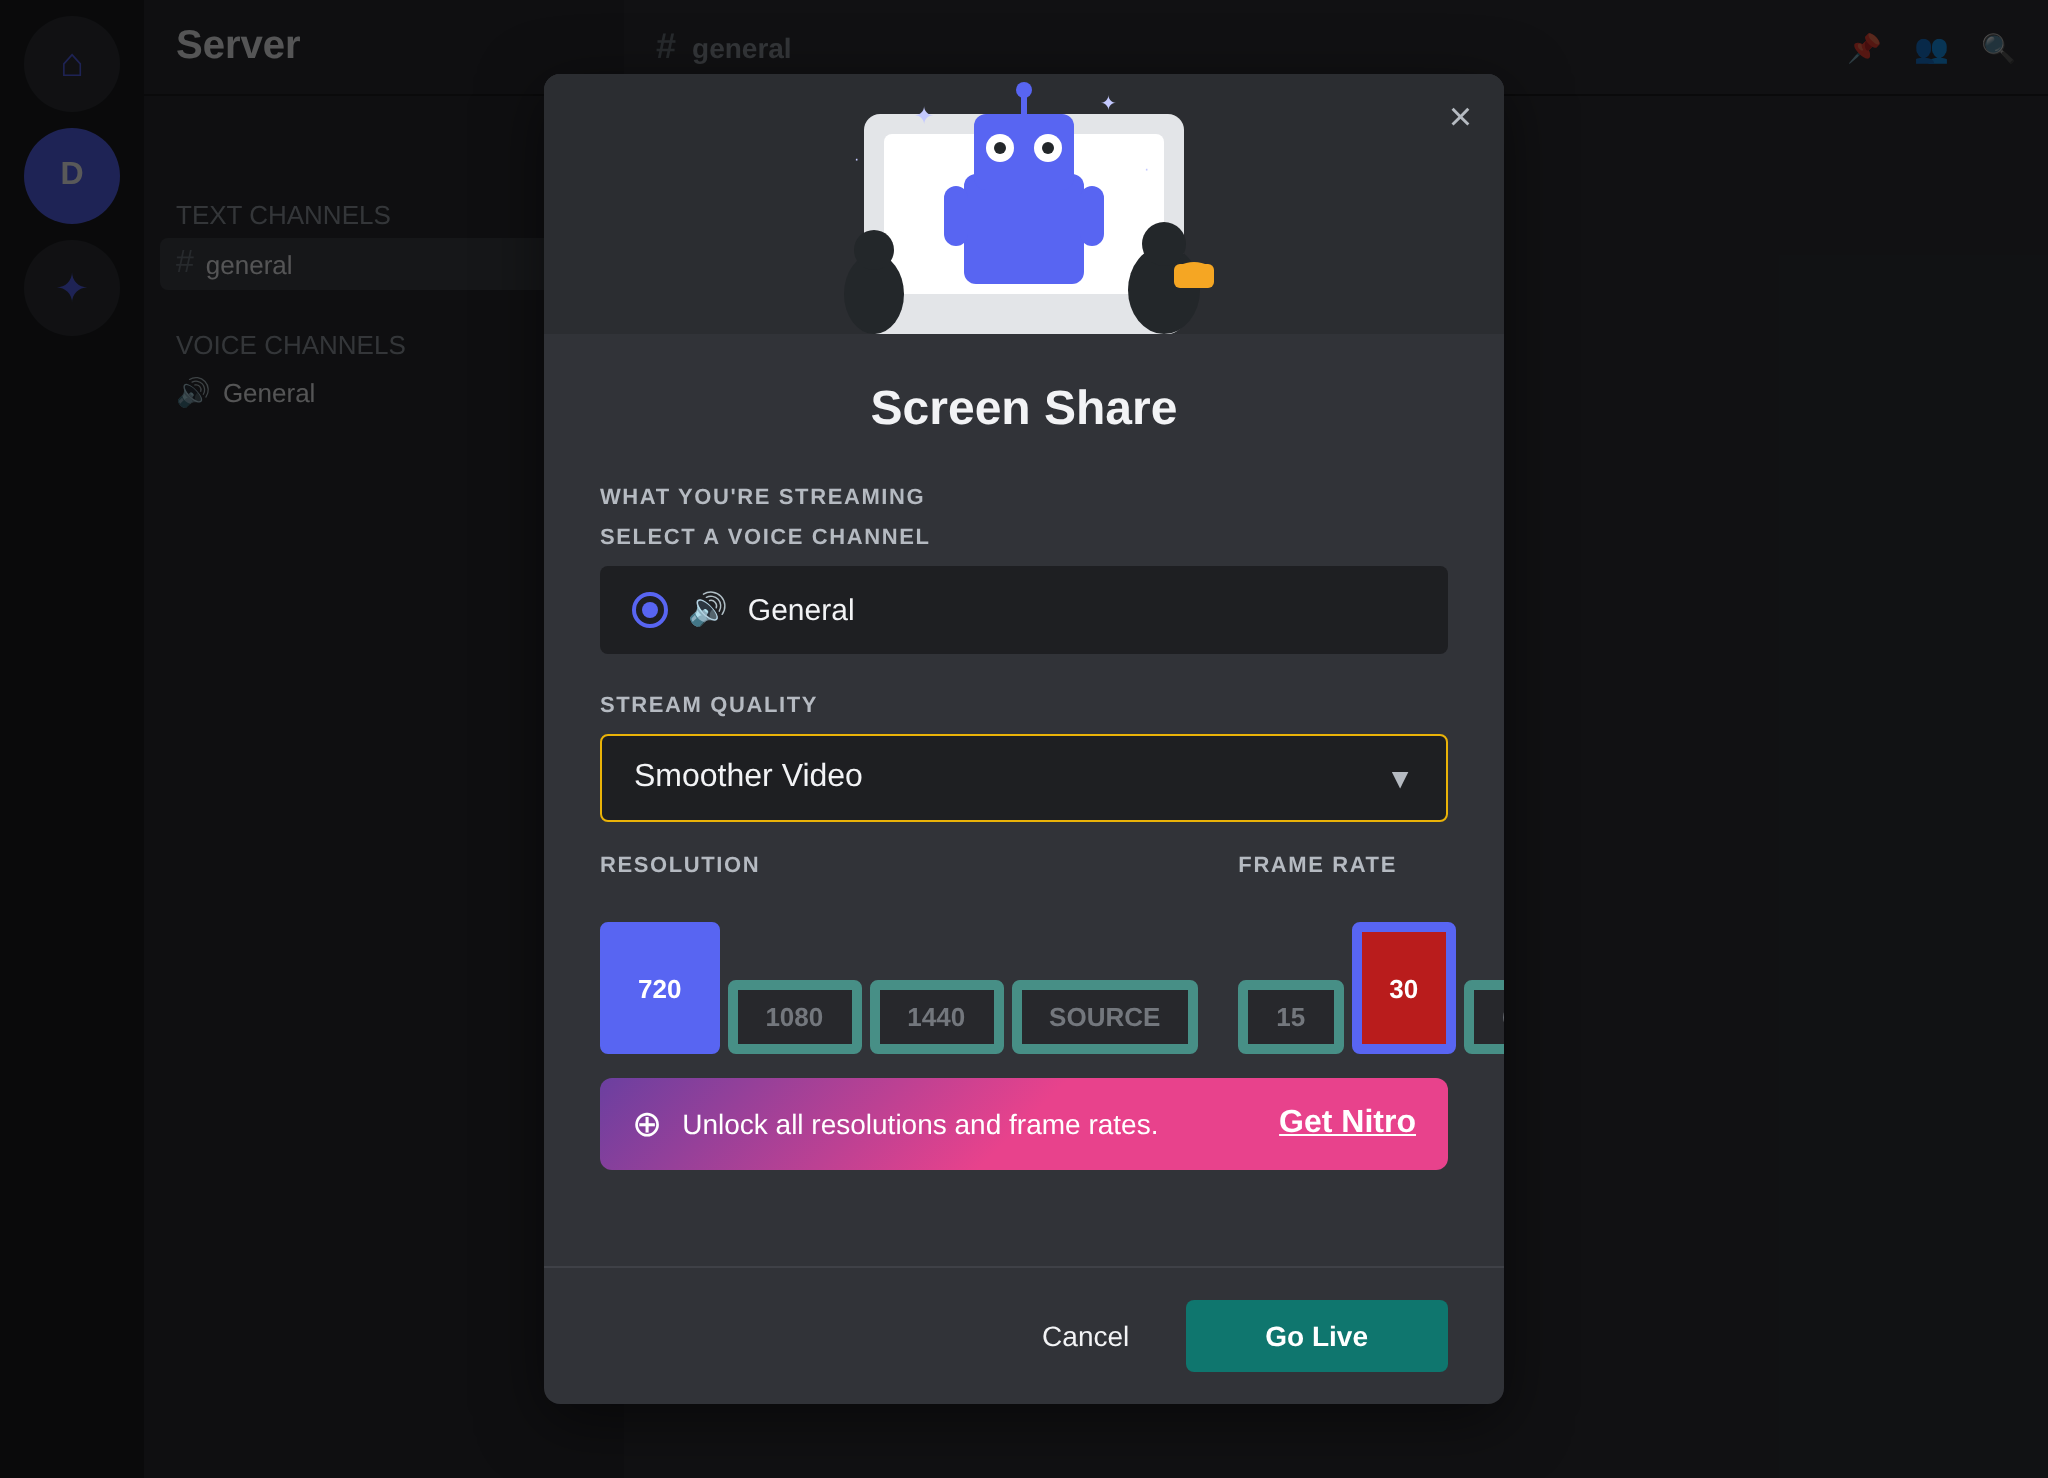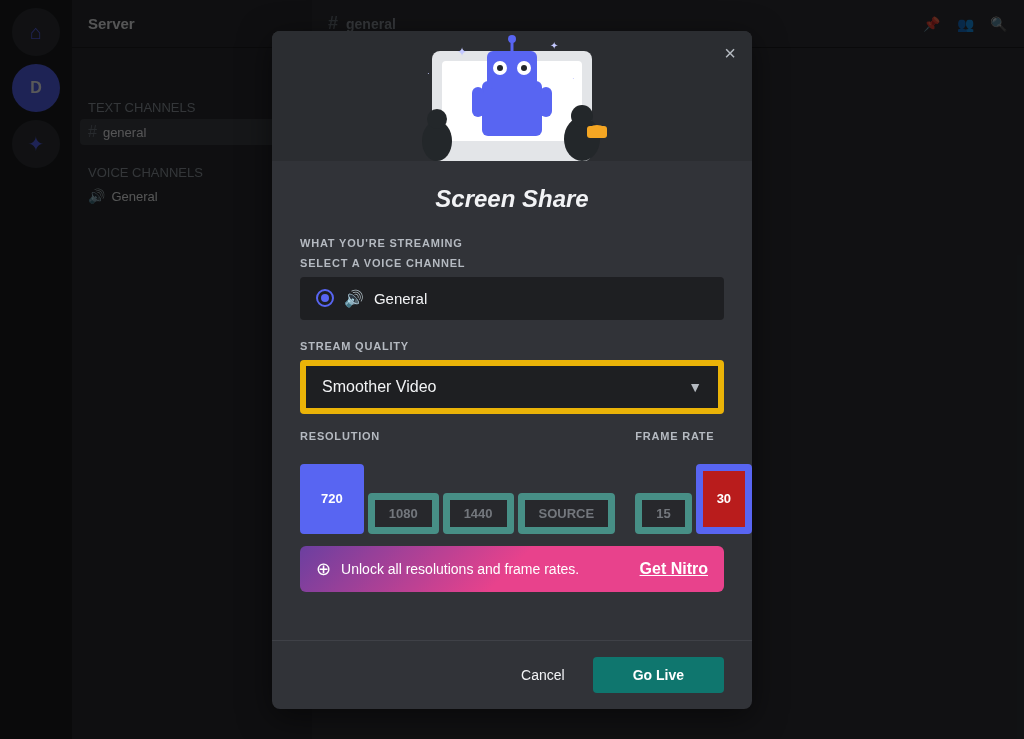--- a/index.html
+++ b/index.html
@@ -158,21 +158,20 @@
     .modal-body {
       padding: 24px 28px 28px;
     }
 
     .modal-title {
       text-align: center;
       font-size: 24px;
       font-weight: 700;
       color: #f2f3f5;
       margin-bottom: 24px;
-      font-style: italic;
     }
 
     .section-label {
       font-size: 11px;
       font-weight: 700;
       color: #b5bac1;
       letter-spacing: 0.8px;
       text-transform: uppercase;
       margin-bottom: 8px;
     }
@@ -232,21 +231,21 @@
       background: #1e1f22;
       border-radius: 4px;
       padding: 12px 16px;
       display: flex;
       align-items: center;
       justify-content: space-between;
       color: #f2f3f5;
       font-size: 16px;
       cursor: pointer;
       margin-bottom: 16px;
-      border: 6px solid #eab308;
+      border: 1px solid #eab308;
     }
 
     .quality-dropdown-arrow {
       color: #b5bac1;
       font-size: 14px;
     }
 
     
     .res-fps-row {
       display: flex;
@@ -269,21 +268,21 @@
     }
 
     .btn-group {
       display: flex;
       gap: 4px;
     }
 
     .res-btn, .fps-btn {
       padding: 6px 14px;
       border-radius: 4px;
-      border: 7px solid #5eead4;
+      border: 5px solid #5eead4;
       background: #1e1f22;
       color: #b5bac1;
       font-size: 13px;
       font-weight: 600;
       cursor: pointer;
     }
 
     .res-btn.active {
       background: #5865f2;
       border-color: #5865f2;
@@ -409,21 +408,21 @@
 
 <div class="bg-overlay">
 
   <div class="sidebar">
     <div class="sidebar-icon">⌂</div>
     <div class="sidebar-icon" style="background:#5865f2;color:white;font-weight:bold;font-size:16px;">D</div>
     <div class="sidebar-icon">✦</div>
   </div>
 
   <div class="channel-area">
-    <div style="height:48px;background:#2b2d31;border-bottom:1px solid #1e1f22;display:flex;align-items:center;padding:0 16px;color:#f2f3f5;font-size:15px;font-weight:600;">Server</div>
+    <div style="height:48px;background:#2b2d31;border-bottom:1px solid #1e1f22;display:flex;align-items:center;padding:0 16px;color:#f2f3f5;font-size:20px;font-weight:600;">Server</div>
     <div style="padding:8px;color:#949ba4;font-size:13px;">
       <div style="padding:4px 8px;margin-top:40px;">TEXT CHANNELS</div>
       <div style="padding:4px 8px;background:#404249;border-radius:4px;color:#f2f3f5;display:flex;align-items:center;gap:6px;">
           <span style="color:#707880;font-size:16px;">#</span> 
           <span>general</span>
         </div>
     </div>
     <div style="padding:8px;color:#949ba4;font-size:13px;">
       <div style="padding:4px 8px;">VOICE CHANNELS</div>
       <div style="padding:4px 8px;color:#f2f3f5;display:flex;align-items:center;gap:6px;"><span style="font-size:14px;">🔊</span> General</div>

